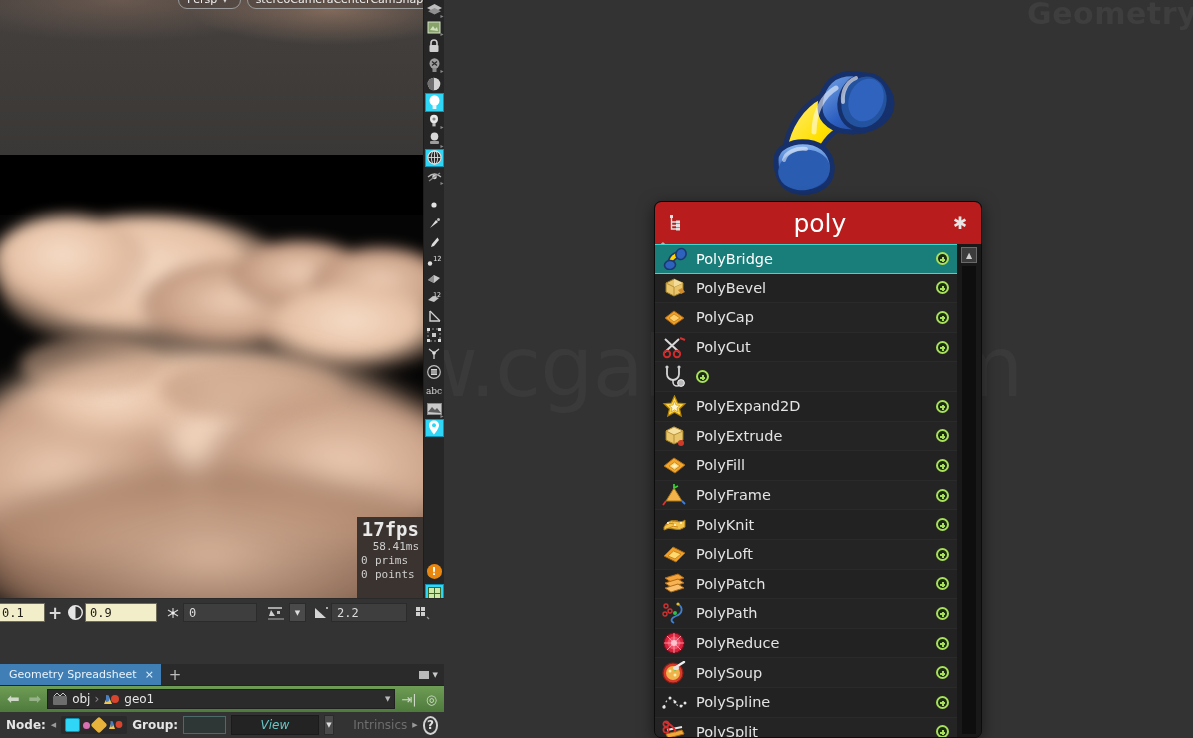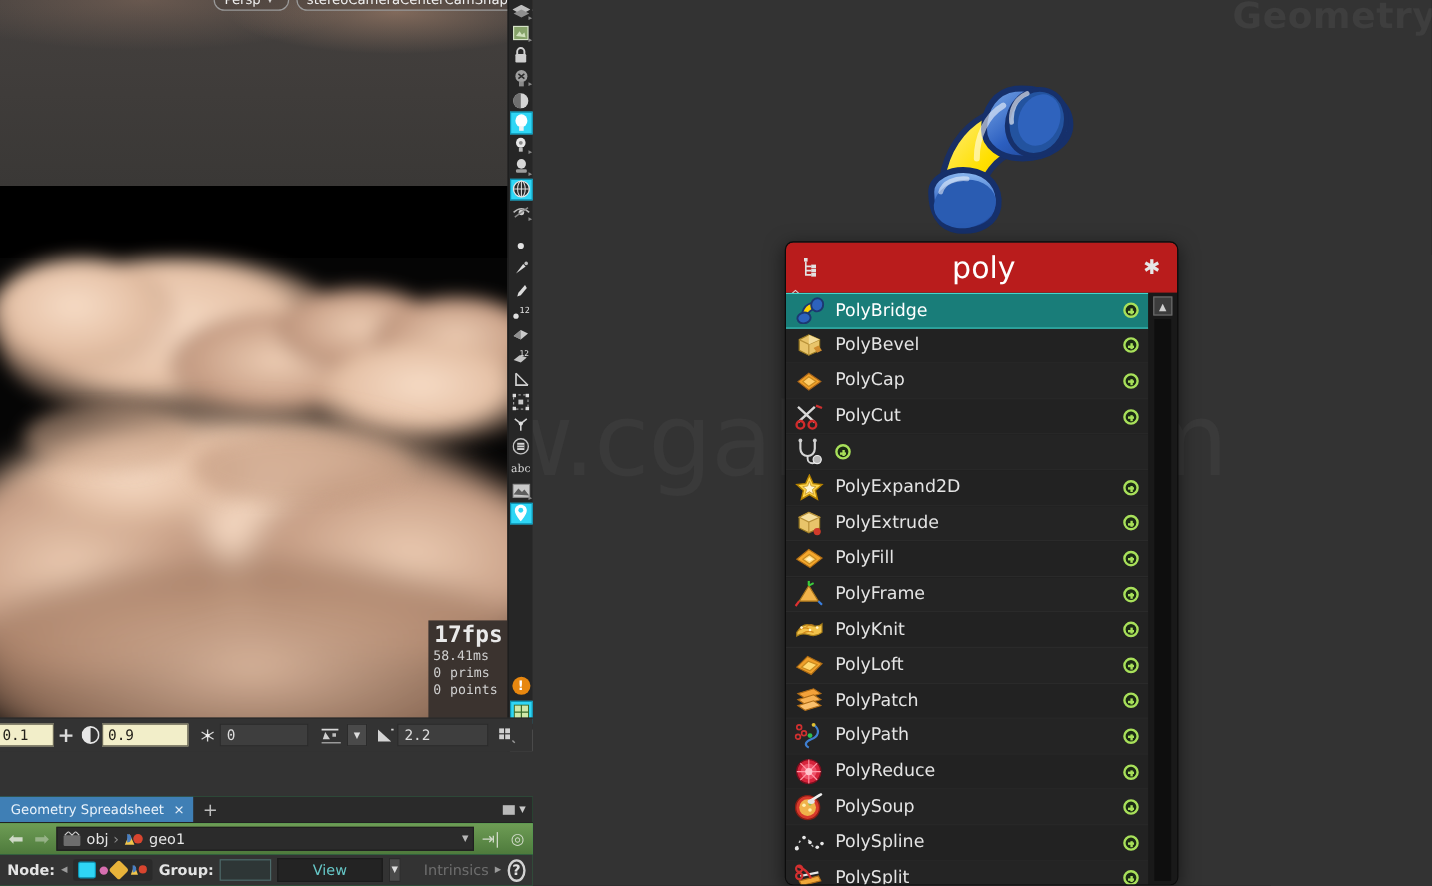--- a/index.html
+++ b/index.html
@@ -44,21 +44,21 @@
   }
   #horizon-dark{
     position:absolute; left:0; top:0; width:100%; height:60px; background:#000;
   }
   #fps-overlay{
     position:absolute; left:357px; top:517px; width:66px; height:83px;
     background:#3b332f; padding:2px 4px 2px 4px;
     font-family:"DejaVu Sans Mono","Liberation Mono",monospace;
   }
   #fps-value{ font-size:19px; font-weight:bold; color:#e9e9e9; text-align:right; line-height:21px;}
-  #fps-ms{ font-size:11px; color:#cfcfcf; line-height:14px;}
+  #fps-ms{ font-size:11px; color:#cfcfcf; text-align:right; line-height:14px;}
   .fps-stat{ font-size:11px; color:#cfcfcf; line-height:14px; display:flex; gap:8px;}
   .fps-stat .num{ width:6px; }
 
   
   #cam-pills{ position:absolute; left:178px; top:-10px; display:flex; gap:6px; }
   .cam-pill{
     border:1px solid #9a9a9a; border-radius:9px; padding:2px 12px 2px 8px;
     font-size:11px; color:#efefef; background:rgba(70,62,58,.45);
     display:flex; align-items:center; gap:5px; white-space:nowrap;
   }
@@ -142,21 +142,21 @@
     height:27px; background:#333; display:flex; align-items:center;
     gap:5px; padding:0 6px; border-bottom:1px solid #262626;
   }
   #gs-noderow .lbl{ font-size:12px; font-weight:bold; color:#e4e4e4; }
   .tiny-caret{ font-size:7px; color:#9a9a9a; }
   .node-icon-group{ display:flex; align-items:center; gap:3px; background:#2a2a2a; padding:2px 4px; border-radius:2px;}
   .ni{ width:15px;height:14px; border-radius:2px; }
   #group-field{ width:56px; height:18px; background:#2e3636; border:1px solid #4d6a6a;}
   #view-drop{
     width:116px;height:20px;background:#232323;border:1px solid #1b1b1b;
-    display:flex;align-items:center;justify-content:center;color:#66c7c7;font-size:12px;
+    display:flex;align-items:center;justify-content:center;color:#66c7c7;font-size:12px;font-style:italic;
   }
   #view-drop-btn{ width:13px;height:20px;background:#4a4a4a;border:1px solid #2b2b2b;display:flex;align-items:center;justify-content:center;font-size:7px;color:#ddd;}
   #intrinsics{ color:#6e6e6e; font-size:12px; padding-left:14px;}
   #help-btn{
     margin-left:auto; width:19px;height:19px;border-radius:50%;
     border:2px solid #d2d2d2; color:#e2e2e2; font-size:12px; font-weight:bold;
     display:flex;align-items:center;justify-content:center; cursor:pointer;
   }
   #gs-grid{ position:relative; height:35px; background:#333; }
   #gs-grid .vline{ position:absolute; top:0; bottom:0; width:1px; background:#2a2a2a;}

